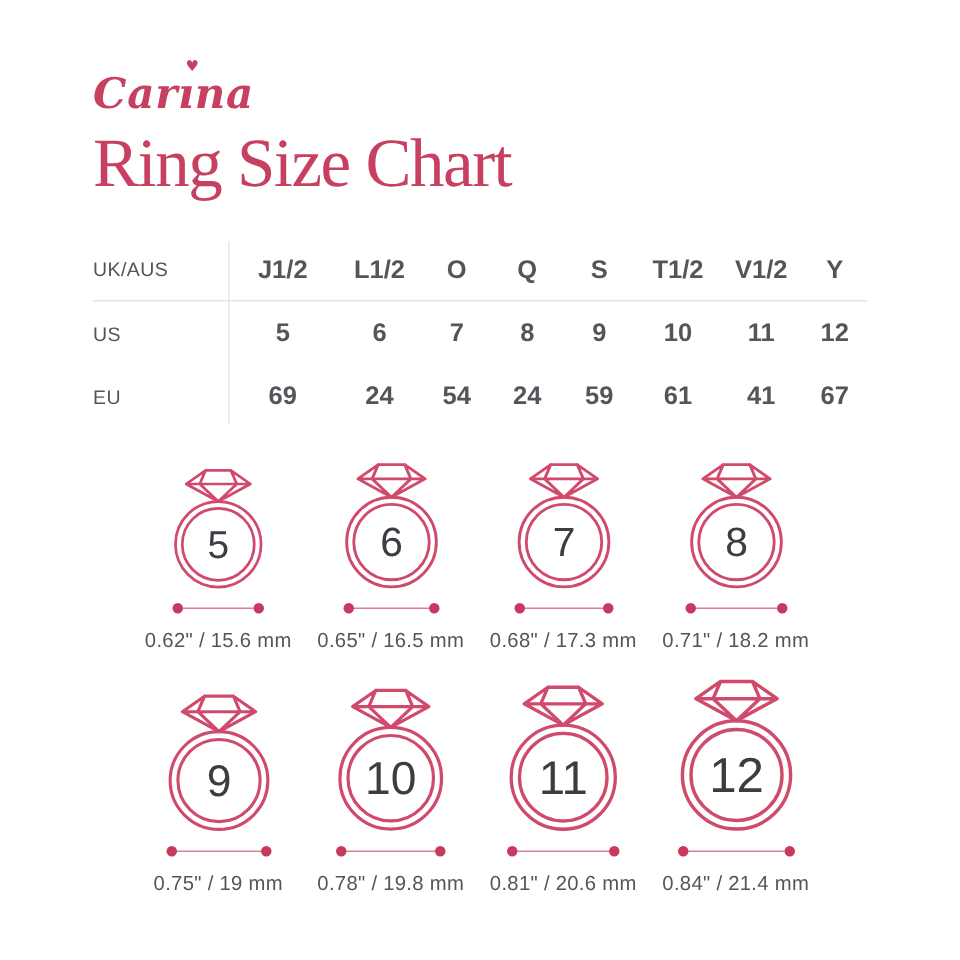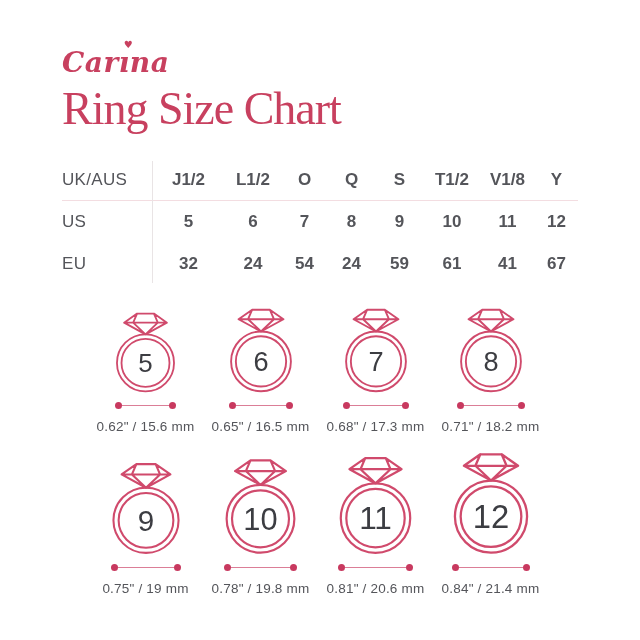--- a/index.html
+++ b/index.html
@@ -16,21 +16,21 @@
                  font-style: normal; font-size: 10px; color: var(--accent); line-height: 1; }
   .title { margin-top: 9px; font-family: "Liberation Serif", serif; font-weight: normal;
            font-size: 46px; line-height: 1.0; color: var(--accent); letter-spacing: -1px; }
 
   
   .table-wrap { position: relative; margin-top: 27px; width: 516px; }
   .vdivider { position: absolute; left: 90px; top: 2px; bottom: 2px; width: 1px; background: var(--vline); }
   .trow { display: grid; grid-template-columns: 90px 73px 56px 47px 47px 49px 56px 55px 43px;
           height: 42px; align-items: center; }
   .trow:nth-child(-n+3):not(:nth-child(3)) { border-bottom: 1px solid var(--hline); }
-  .tlabel { text-align: left; font-size: 17px; color: var(--textDark); letter-spacing: 0.3px; }
+  .tlabel { text-align: left; font-size: 13px; color: var(--textDark); letter-spacing: 0.3px; }
   .tcell  { text-align: center; font-size: 17px; color: var(--textDark); font-weight: bold; }
 
   
   .rings-grid { margin: 22px 0 0 26px; width: 460px; display: grid;
                 grid-template-columns: repeat(4, 115px); row-gap: 14px; }
   .rcell { display: flex; flex-direction: column; align-items: center; justify-content: flex-end; }
   .rcell.row1 { height: 128px; }
   .rcell.row2 { height: 148px; }
   .dline { display: flex; align-items: center; margin-top: 8px; height: 7px; }
   .dot { width: 7px; height: 7px; border-radius: 50%; background: var(--dot); flex: 0 0 auto; }
@@ -57,37 +57,37 @@
     <div class="vdivider"></div>
 
   <div class="trow">
         <div class="tlabel">UK/AUS</div>
         <div class="tcell">J1/2</div>
         <div class="tcell">L1/2</div>
         <div class="tcell">O</div>
         <div class="tcell">Q</div>
         <div class="tcell">S</div>
         <div class="tcell">T1/2</div>
-        <div class="tcell">V1/8</div>
+        <div class="tcell">V1/2</div>
         <div class="tcell">Y</div>
       </div>
       <div class="trow">
         <div class="tlabel">US</div>
         <div class="tcell">5</div>
         <div class="tcell">6</div>
         <div class="tcell">7</div>
         <div class="tcell">8</div>
         <div class="tcell">9</div>
         <div class="tcell">10</div>
         <div class="tcell">11</div>
         <div class="tcell">12</div>
       </div>
       <div class="trow">
         <div class="tlabel">EU</div>
-        <div class="tcell">32</div>
+        <div class="tcell">69</div>
         <div class="tcell">24</div>
         <div class="tcell">54</div>
         <div class="tcell">24</div>
         <div class="tcell">59</div>
         <div class="tcell">61</div>
         <div class="tcell">41</div>
         <div class="tcell">67</div>
       </div>
     </div>
 

